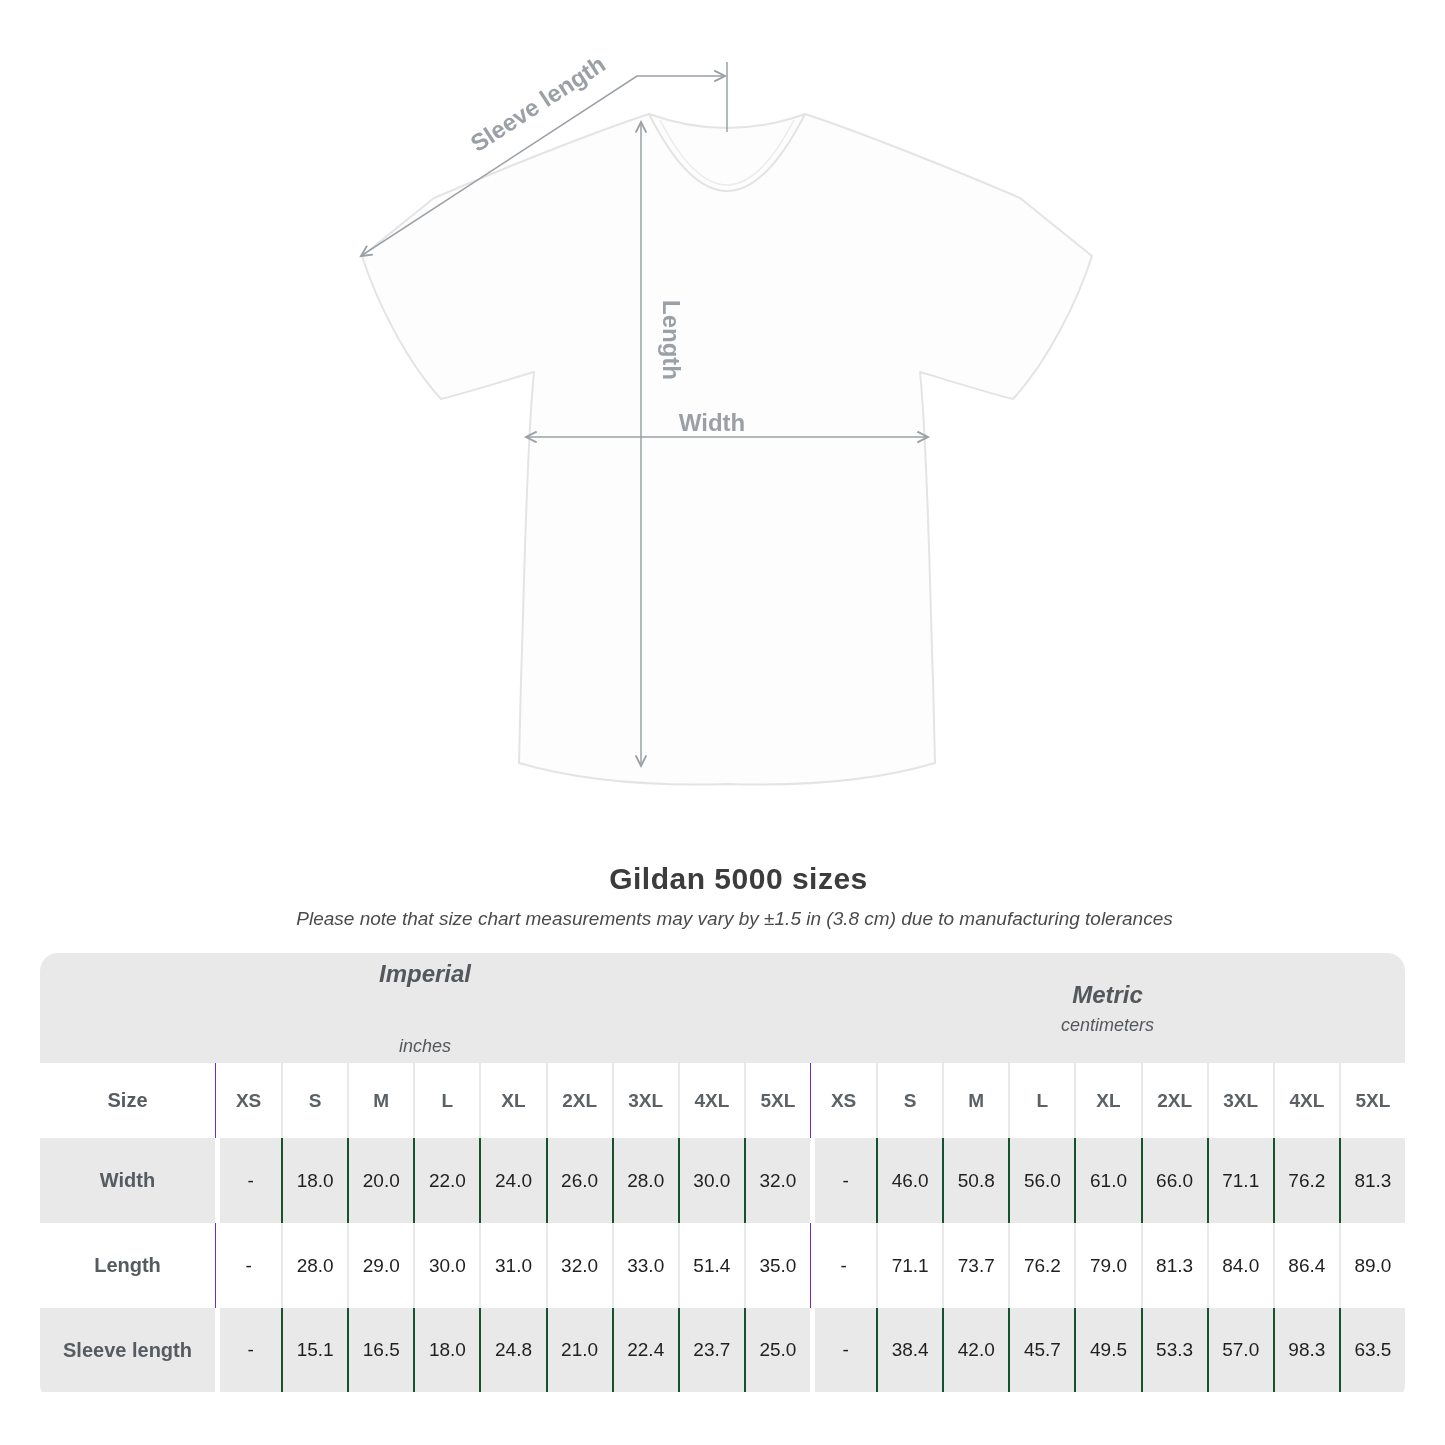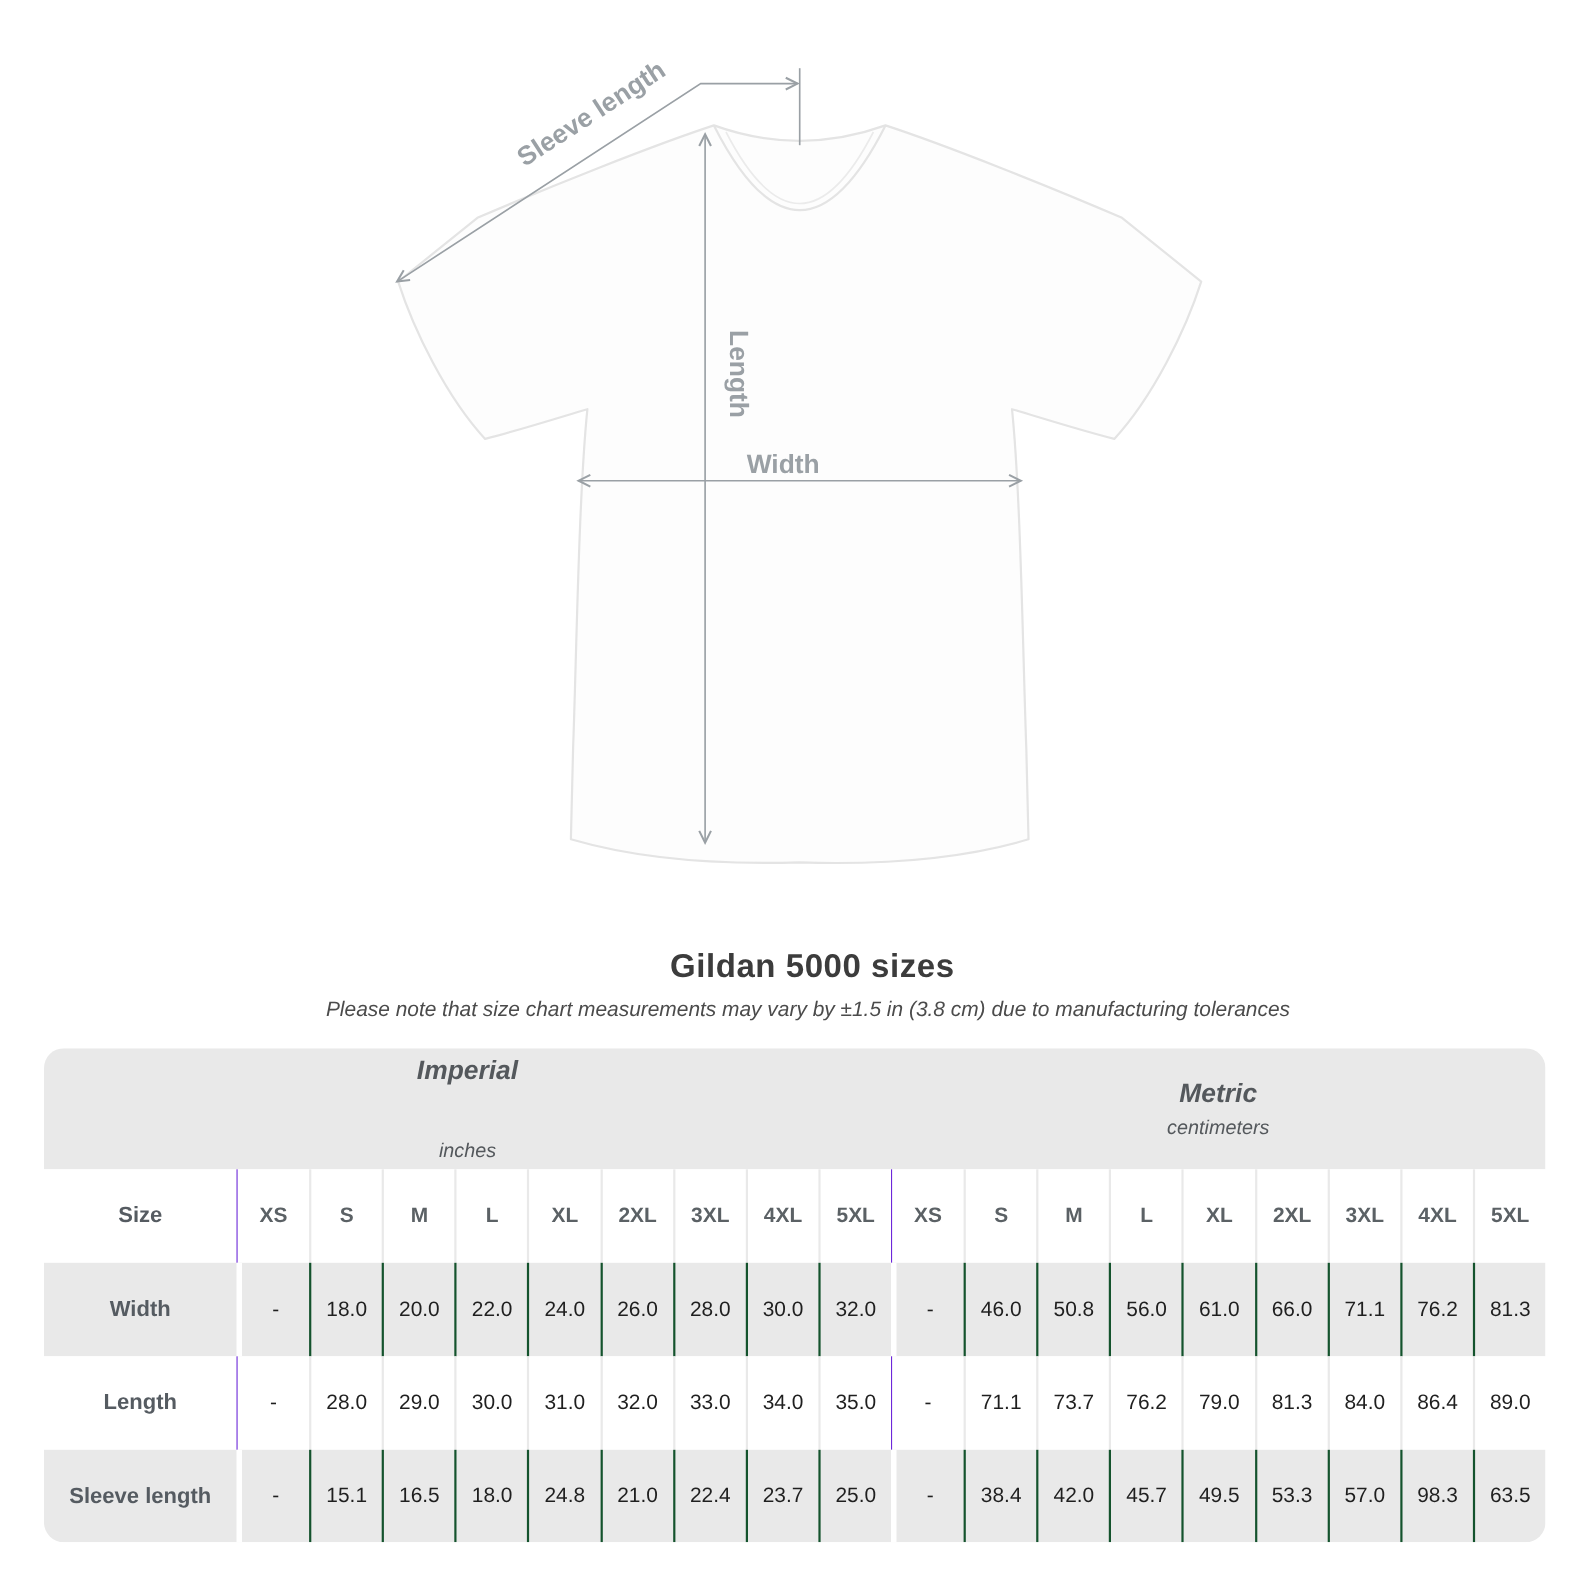--- a/index.html
+++ b/index.html
@@ -26,21 +26,21 @@
     position:absolute;left:0;top:896px;width:100%;margin:12px;text-align:center;
     font-style:italic;font-size:19px;color:#4b4b4b;
   }
   
   .size-table{
     position:absolute;left:40px;top:953px;width:1365px;height:449px;
     border-radius:18px;overflow:hidden;background:#ffffff;
   }
   .trow{display:grid;grid-template-columns:175px repeat(18,1fr);}
   .row-band{height:110px;background:#e9e9e9;}
-  .row-size{height:85px;background:#ffffff;}
+  .row-size{height:75px;background:#ffffff;}
   .row-width{height:85px;background:#e9e9e9;}
   .row-length{height:85px;background:#ffffff;}
   .row-sleeve{height:84px;background:#e9e9e9;}
   .unit-cell{display:flex;flex-direction:column;align-items:center;justify-content:center;gap:6px;}
   .unit-imperial{grid-column:1 / 11;gap:48px;}
   .unit-metric{grid-column:11 / 20;}
   .unit-title{font-size:24px;font-weight:700;font-style:italic;color:#54585c;}
   .unit-sub{font-size:18px;font-style:italic;color:#54585c;}
   .cell{display:flex;align-items:center;justify-content:center;min-width:0;}
   .cell-label{font-weight:700;font-size:20px;color:#555b61;}
@@ -157,21 +157,21 @@
 
   <div class="trow row-length">
     <div class="cell cell-label">Length</div>
     <div class="cell cell-val sepw">-</div>
     <div class="cell cell-val sep">28.0</div>
     <div class="cell cell-val sep">29.0</div>
     <div class="cell cell-val sep">30.0</div>
     <div class="cell cell-val sep">31.0</div>
     <div class="cell cell-val sep">32.0</div>
     <div class="cell cell-val sep">33.0</div>
-    <div class="cell cell-val sep">34.0</div>
+    <div class="cell cell-val sep">51.4</div>
     <div class="cell cell-val sep">35.0</div>
     <div class="cell cell-val sepw">-</div>
     <div class="cell cell-val sep">71.1</div>
     <div class="cell cell-val sep">73.7</div>
     <div class="cell cell-val sep">76.2</div>
     <div class="cell cell-val sep">79.0</div>
     <div class="cell cell-val sep">81.3</div>
     <div class="cell cell-val sep">84.0</div>
     <div class="cell cell-val sep">86.4</div>
     <div class="cell cell-val sep">89.0</div>

